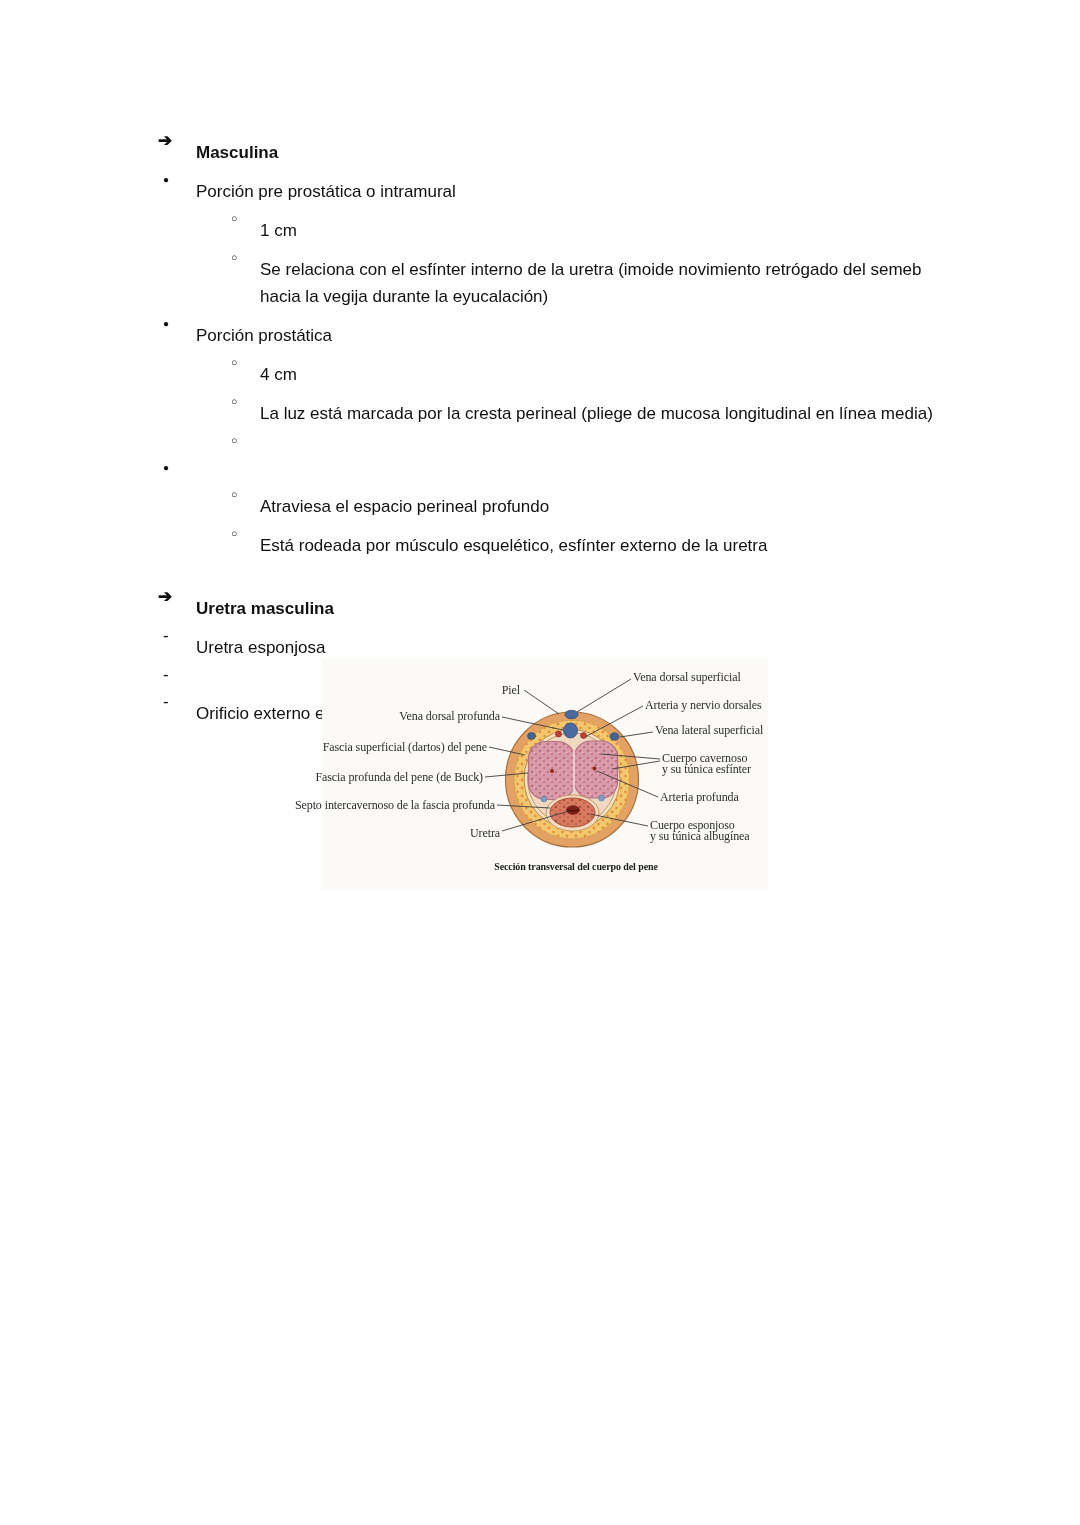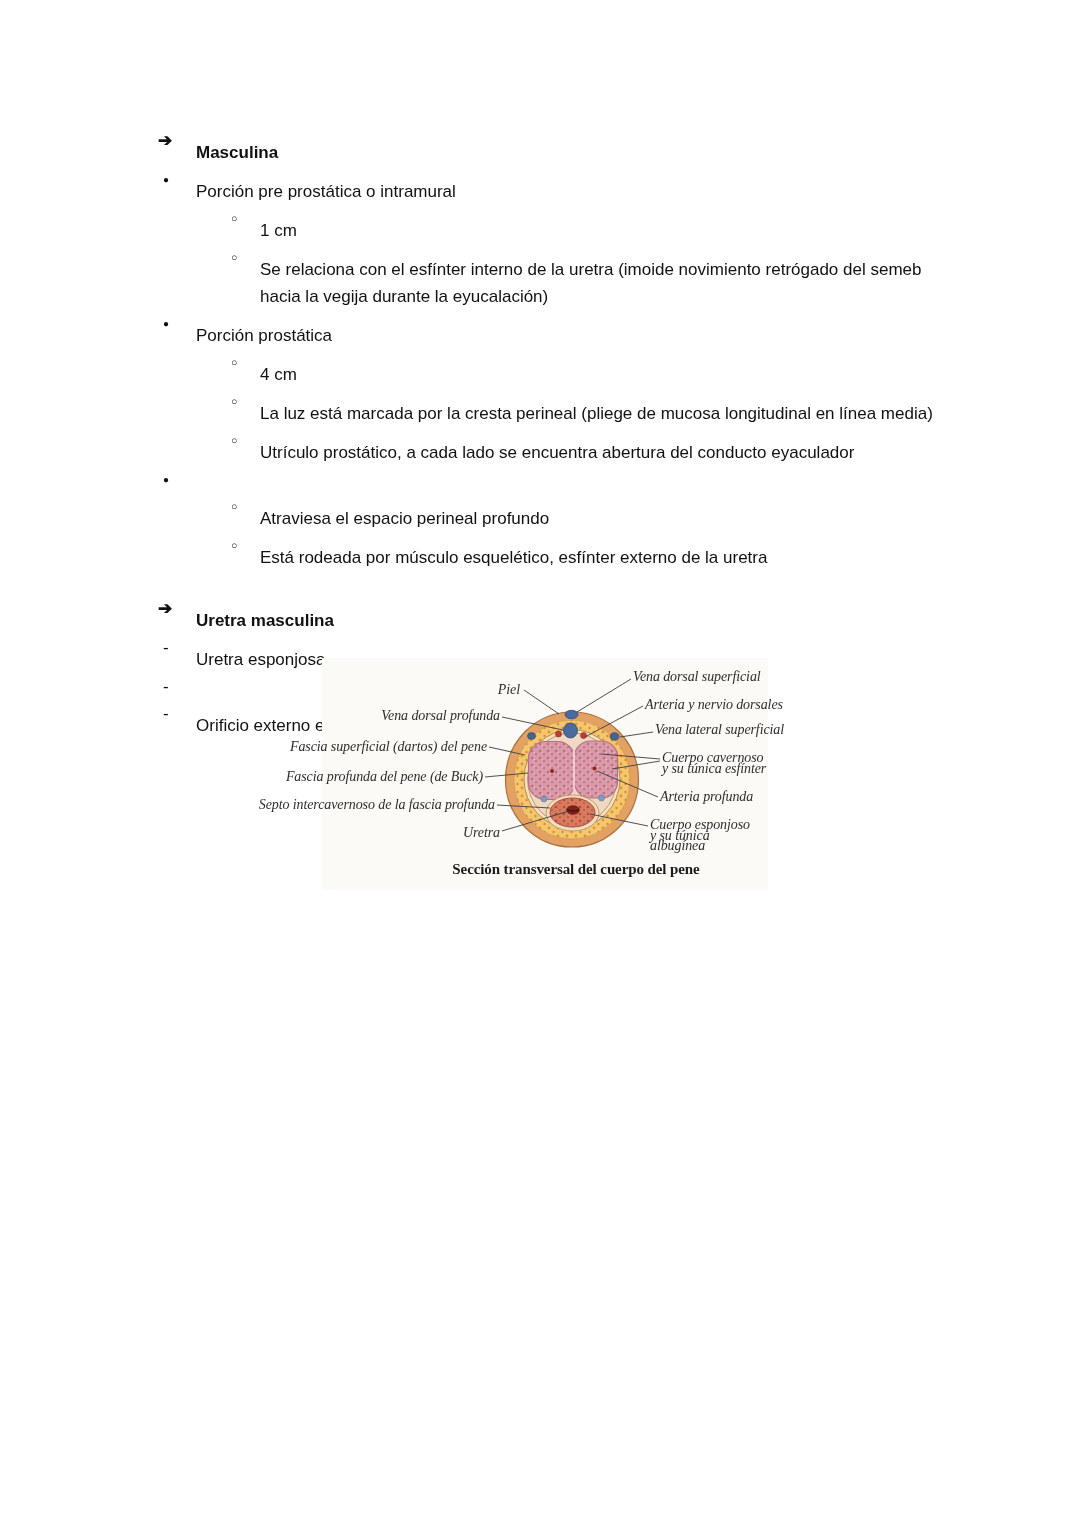--- a/index.html
+++ b/index.html
@@ -30,33 +30,32 @@
   .gap-before{margin-top:24px;}
   
   .figure{
     position:absolute;left:322px;top:658px;width:446px;height:232px;
     background:#fbfaf7;
   }
   .figure svg{position:absolute;left:0;top:0;}
   .flabel{
     position:absolute;
     font-family:"Liberation Serif",serif;
-    font-size:14px;line-height:10.5px;
+    font-size:12px;line-height:10.5px;
     color:#2d2d2d;
     white-space:nowrap;
     letter-spacing:-0.1px;
-    font-style:italic;
   }
   .flabel.left{text-align:center;}
   .flabel.multi{white-space:pre-line;}
   .fcaption{
     position:absolute;left:64px;top:203px;width:380px;
     text-align:center;
     font-family:"Liberation Serif",serif;
-    font-size:15px;font-weight:700;color:#1c1c1c;
+    font-size:10px;font-weight:700;color:#1c1c1c;
     letter-spacing:-0.1px;
   }
 </style>
 </head>
 <body>
 
 <div class="doc">
 
   <div class="row r0">
     <span class="mk">➔</span>
@@ -83,21 +82,20 @@
   <div class="row r2">
     <span class="mk">○</span>
     <span class="t">4 cm</span>
   </div>
   <div class="row r2">
     <span class="mk">○</span>
     <span class="t">La luz está marcada por la cresta perineal (pliege de mucosa longitudinal en línea media)</span>
   </div>
   <div class="row r2">
     <span class="mk">○</span>
-    <span class="t">Utrículo prostático, a cada lado se encuentra abertura del conducto eyaculador</span>
   </div>
 
   <div class="row r1">
     <span class="mk">●</span>
   </div>
   <div class="row r2">
     <span class="mk">○</span>
     <span class="t">Atraviesa el espacio perineal profundo</span>
   </div>
   <div class="row r2">

